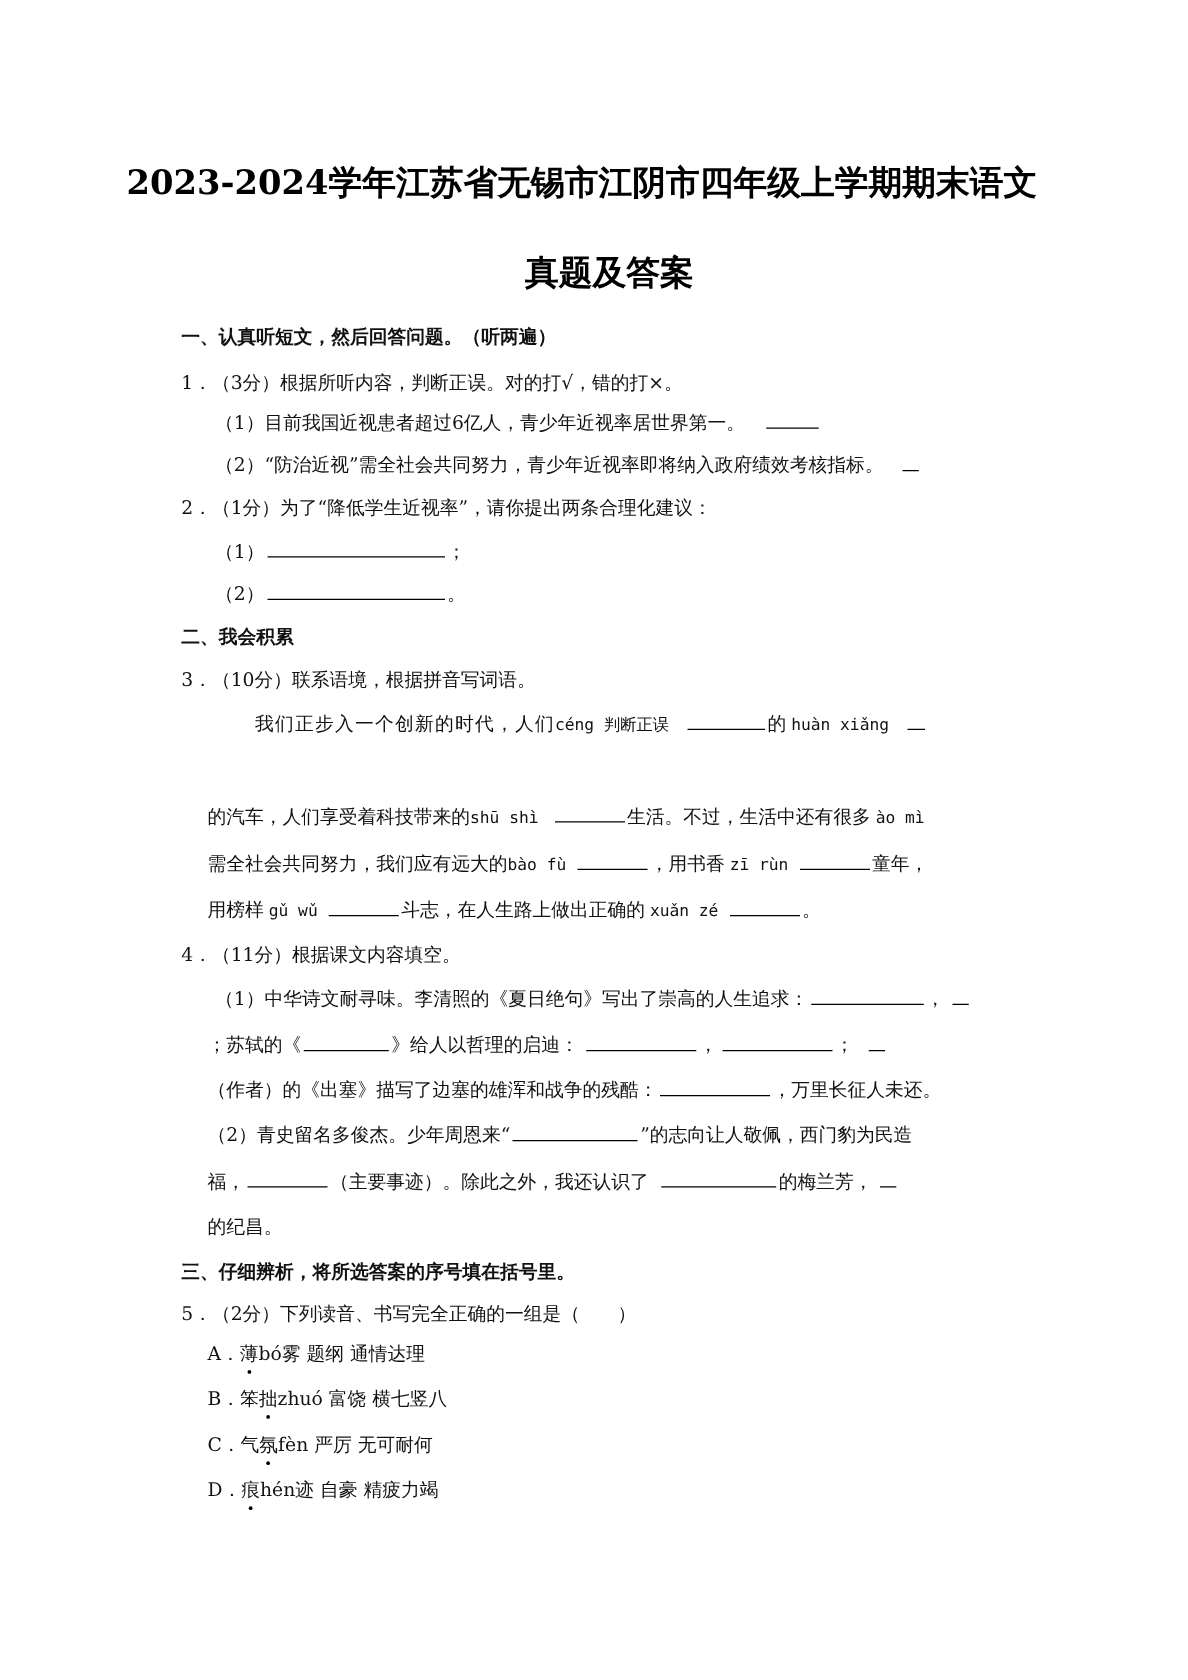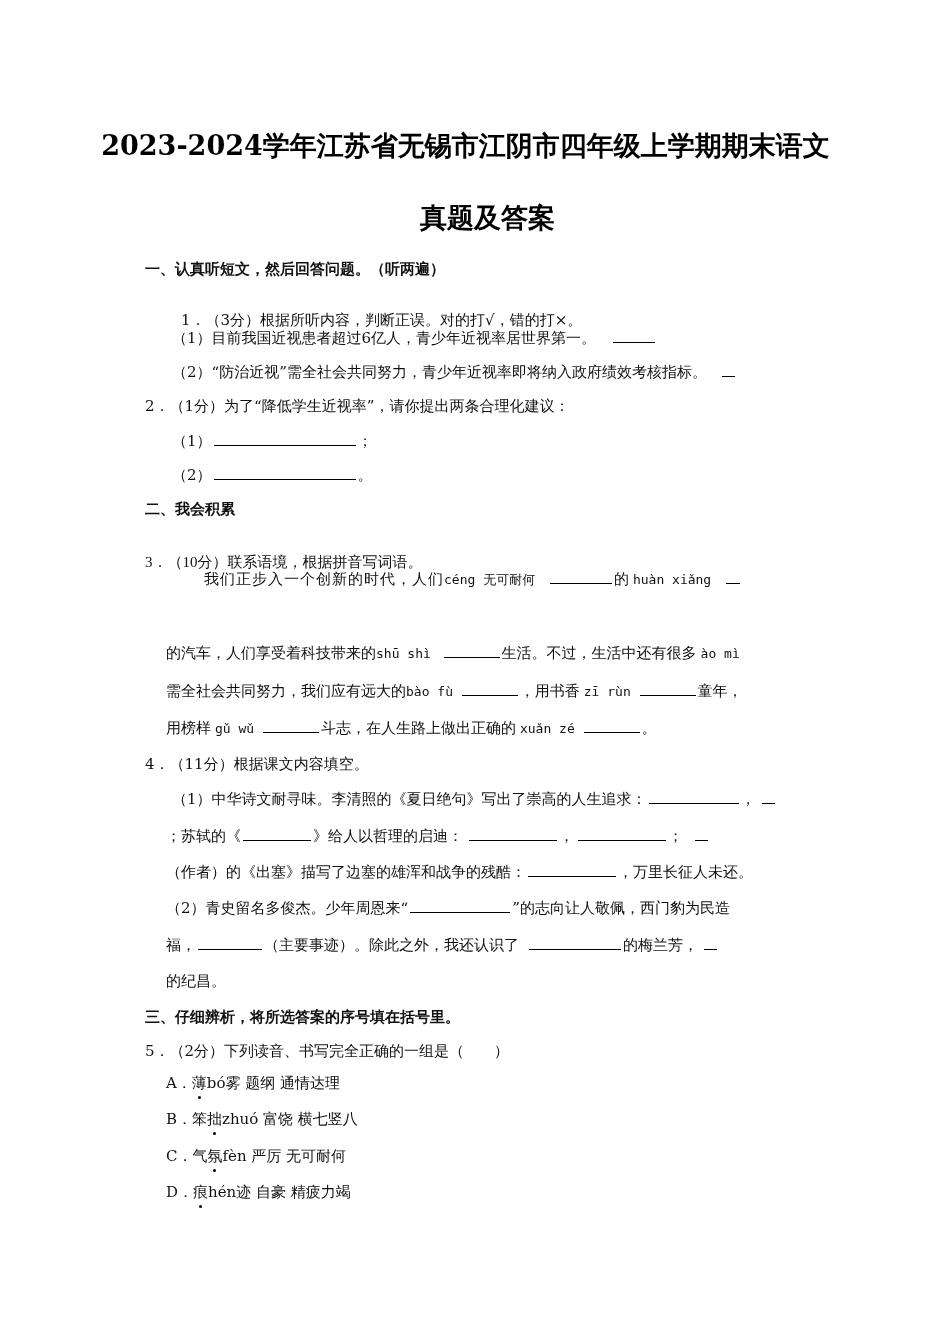--- a/index.html
+++ b/index.html
@@ -22,44 +22,44 @@
 </head>
 <body>
 
 <div class="page">
 
   <div class="title" style="top:128px;">2023-2024学年江苏省无锡市江阴市四年级上学期期末语文</div>
   <div class="title" style="top:200px;padding-left:22px;">真题及答案</div>
 
   <div class="line sec" style="top:259px;">一、认真听短文，然后回答问题。（听两遍）</div>
 
-  <div class="line" style="top:310px;margin-left:36px;">1．（3分）根据所听内容，判断正误。对的打√，错的打×。</div>
+  <div class="line" style="top:296px;">1．（3分）根据所听内容，判断正误。对的打√，错的打×。</div>
   <div class="line ind1" style="top:328px;">
     <span>（1）目前我国近视患者超过6亿人，青少年近视率居世界第一。</span>
     <span class="blank" style="width:42px;margin-left:12px;"></span>
   </div>
   <div class="line ind1" style="top:362px;">
     <span>（2）“防治近视”需全社会共同努力，青少年近视率即将纳入政府绩效考核指标。</span>
     <span class="blank" style="width:13px;margin-left:10px;"></span>
   </div>
 
   <div class="line" style="top:396px;">2．（1分）为了“降低学生近视率”，请你提出两条合理化建议：</div>
   <div class="line ind1" style="top:431px;">
     <span>（1）</span><span class="blank" style="width:142px;"></span><span>；</span>
   </div>
   <div class="line ind1" style="top:465px;">
     <span>（2）</span><span class="blank" style="width:142px;"></span><span>。</span>
   </div>
 
   <div class="line sec" style="top:499px;">二、我会积累</div>
 
-  <div class="line" style="top:552px;font-family:Liberation Serif, serif;">3．（10分）联系语境，根据拼音写词语。</div>
+  <div class="line" style="top:534px;">3．（10分）联系语境，根据拼音写词语。</div>
 
   <div class="line" style="top:569px;left:204px;">
-    <span style="letter-spacing:1px;">我们正步入一个创新的时代，人们</span><span class="py">céng 无可耐何</span>
+    <span style="letter-spacing:1px;">我们正步入一个创新的时代，人们</span><span class="py">céng 判断正误</span>
     <span class="blank" style="width:62px;margin-left:10px;"></span><span>的</span><span class="py" style="margin-left:4px;">huàn xiǎng</span>
     <span class="blank" style="width:14px;margin-left:10px;"></span>
   </div>
 
 
   <div class="line ind2" style="top:643px;">
     <span>的汽车，人们享受着科技带来的</span><span class="py">shū shì</span>
     <span class="blank" style="width:56px;margin-left:8px;"></span><span>生活。不过，生活中还有很多</span><span class="py" style="margin-left:4px;">ào mì</span>
   </div>
 

